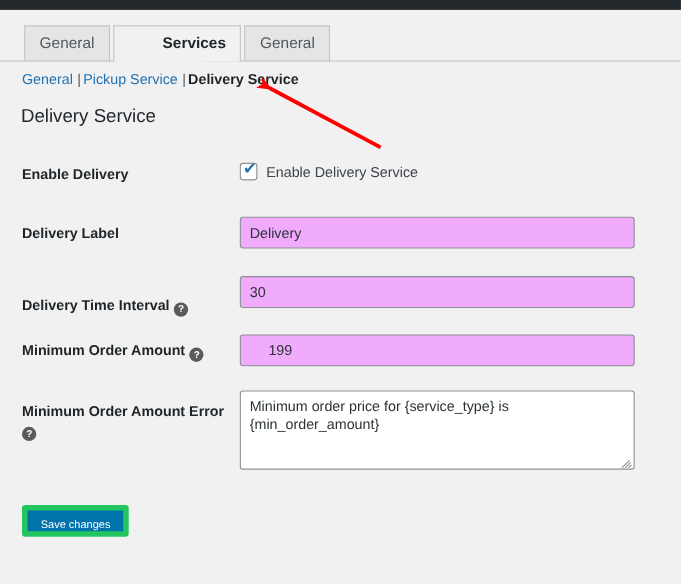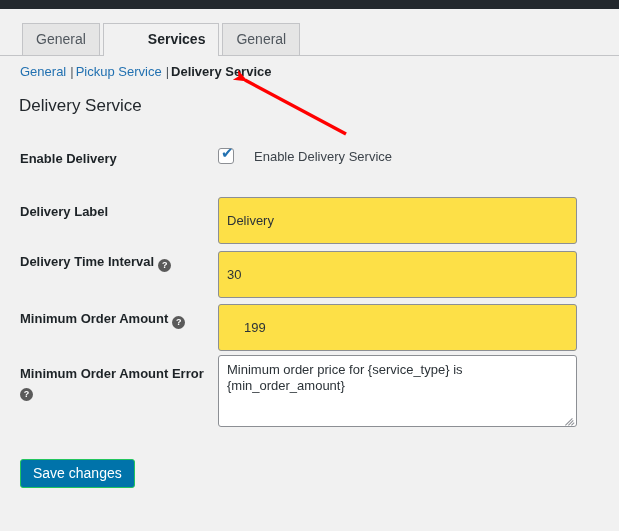--- a/index.html
+++ b/index.html
@@ -150,25 +150,25 @@
   }
   .help-icon.own-line {
     margin-left: 0;
     margin-top: 3px;
   }
 
   .text-input {
     position: absolute;
     left: 218px;
     width: 359px;
-    height: 47px;
+    height: 29px;
     box-sizing: border-box;
     border: 1px solid #8c8f94;
     border-radius: 3px;
-    background: #fde047;
+    background: #f0abfc;
     color: #2c3338;
     font-family: "Liberation Sans", sans-serif;
     font-size: 13px;
     padding: 0 8px;
     outline: none;
   }
   .textarea-input {
     position: absolute;
     left: 218px;
     width: 359px;
@@ -226,39 +226,39 @@
     top: -3px;
     width: 12px;
     height: 14px;
     color: #2271b1;
     font-size: 15px;
     line-height: 14px;
     font-weight: bold;
     font-family: "DejaVu Sans", sans-serif;
   }
   .cb-text {
-    margin-left: 20px;
+    margin-left: 8px;
     font-size: 13px;
     color: #3c434a;
     white-space: nowrap;
   }
 
   
   #save-button {
     position: absolute;
     left: 20px;
     top: 459px;
     height: 29px;
     padding: 0 12px;
     background: #0073aa;
-    border: 1px solid #22c55e;
+    border: 5px solid #22c55e;
     border-radius: 3px;
     color: #ffffff;
     font-family: "Liberation Sans", sans-serif;
-    font-size: 14px;
+    font-size: 10px;
     line-height: 27px;
     cursor: pointer;
     box-sizing: border-box;
   }
 
   
   #annotation-arrow {
     position: absolute;
     left: 0;
     top: 0;
@@ -297,21 +297,21 @@
     <span class="cb-text">Enable Delivery Service</span>
   </label>
 </div>
 
 <div class="form-row" style="top:197px;">
   <div class="field-label" style="top:6px;">Delivery Label</div>
   <input class="text-input" type="text" style="top: 0px;" value="Delivery">
 </div>
 
 <div class="form-row" style="top:251px;">
-  <div class="field-label" style="top:2px;">
+  <div class="field-label" style="top:18px;">
     <span>Delivery Time Interval</span><span class="help-icon">?</span>
   </div>
   <input class="text-input" type="text" style="top: 0px;" value="30">
 </div>
 
 <div class="form-row" style="top:304px;">
   <div class="field-label" style="top:6px;">
     <span>Minimum Order Amount</span><span class="help-icon">?</span>
   </div>
   <input class="text-input" type="text" style="top: 0px; padding-left: 25px;" value="199">

